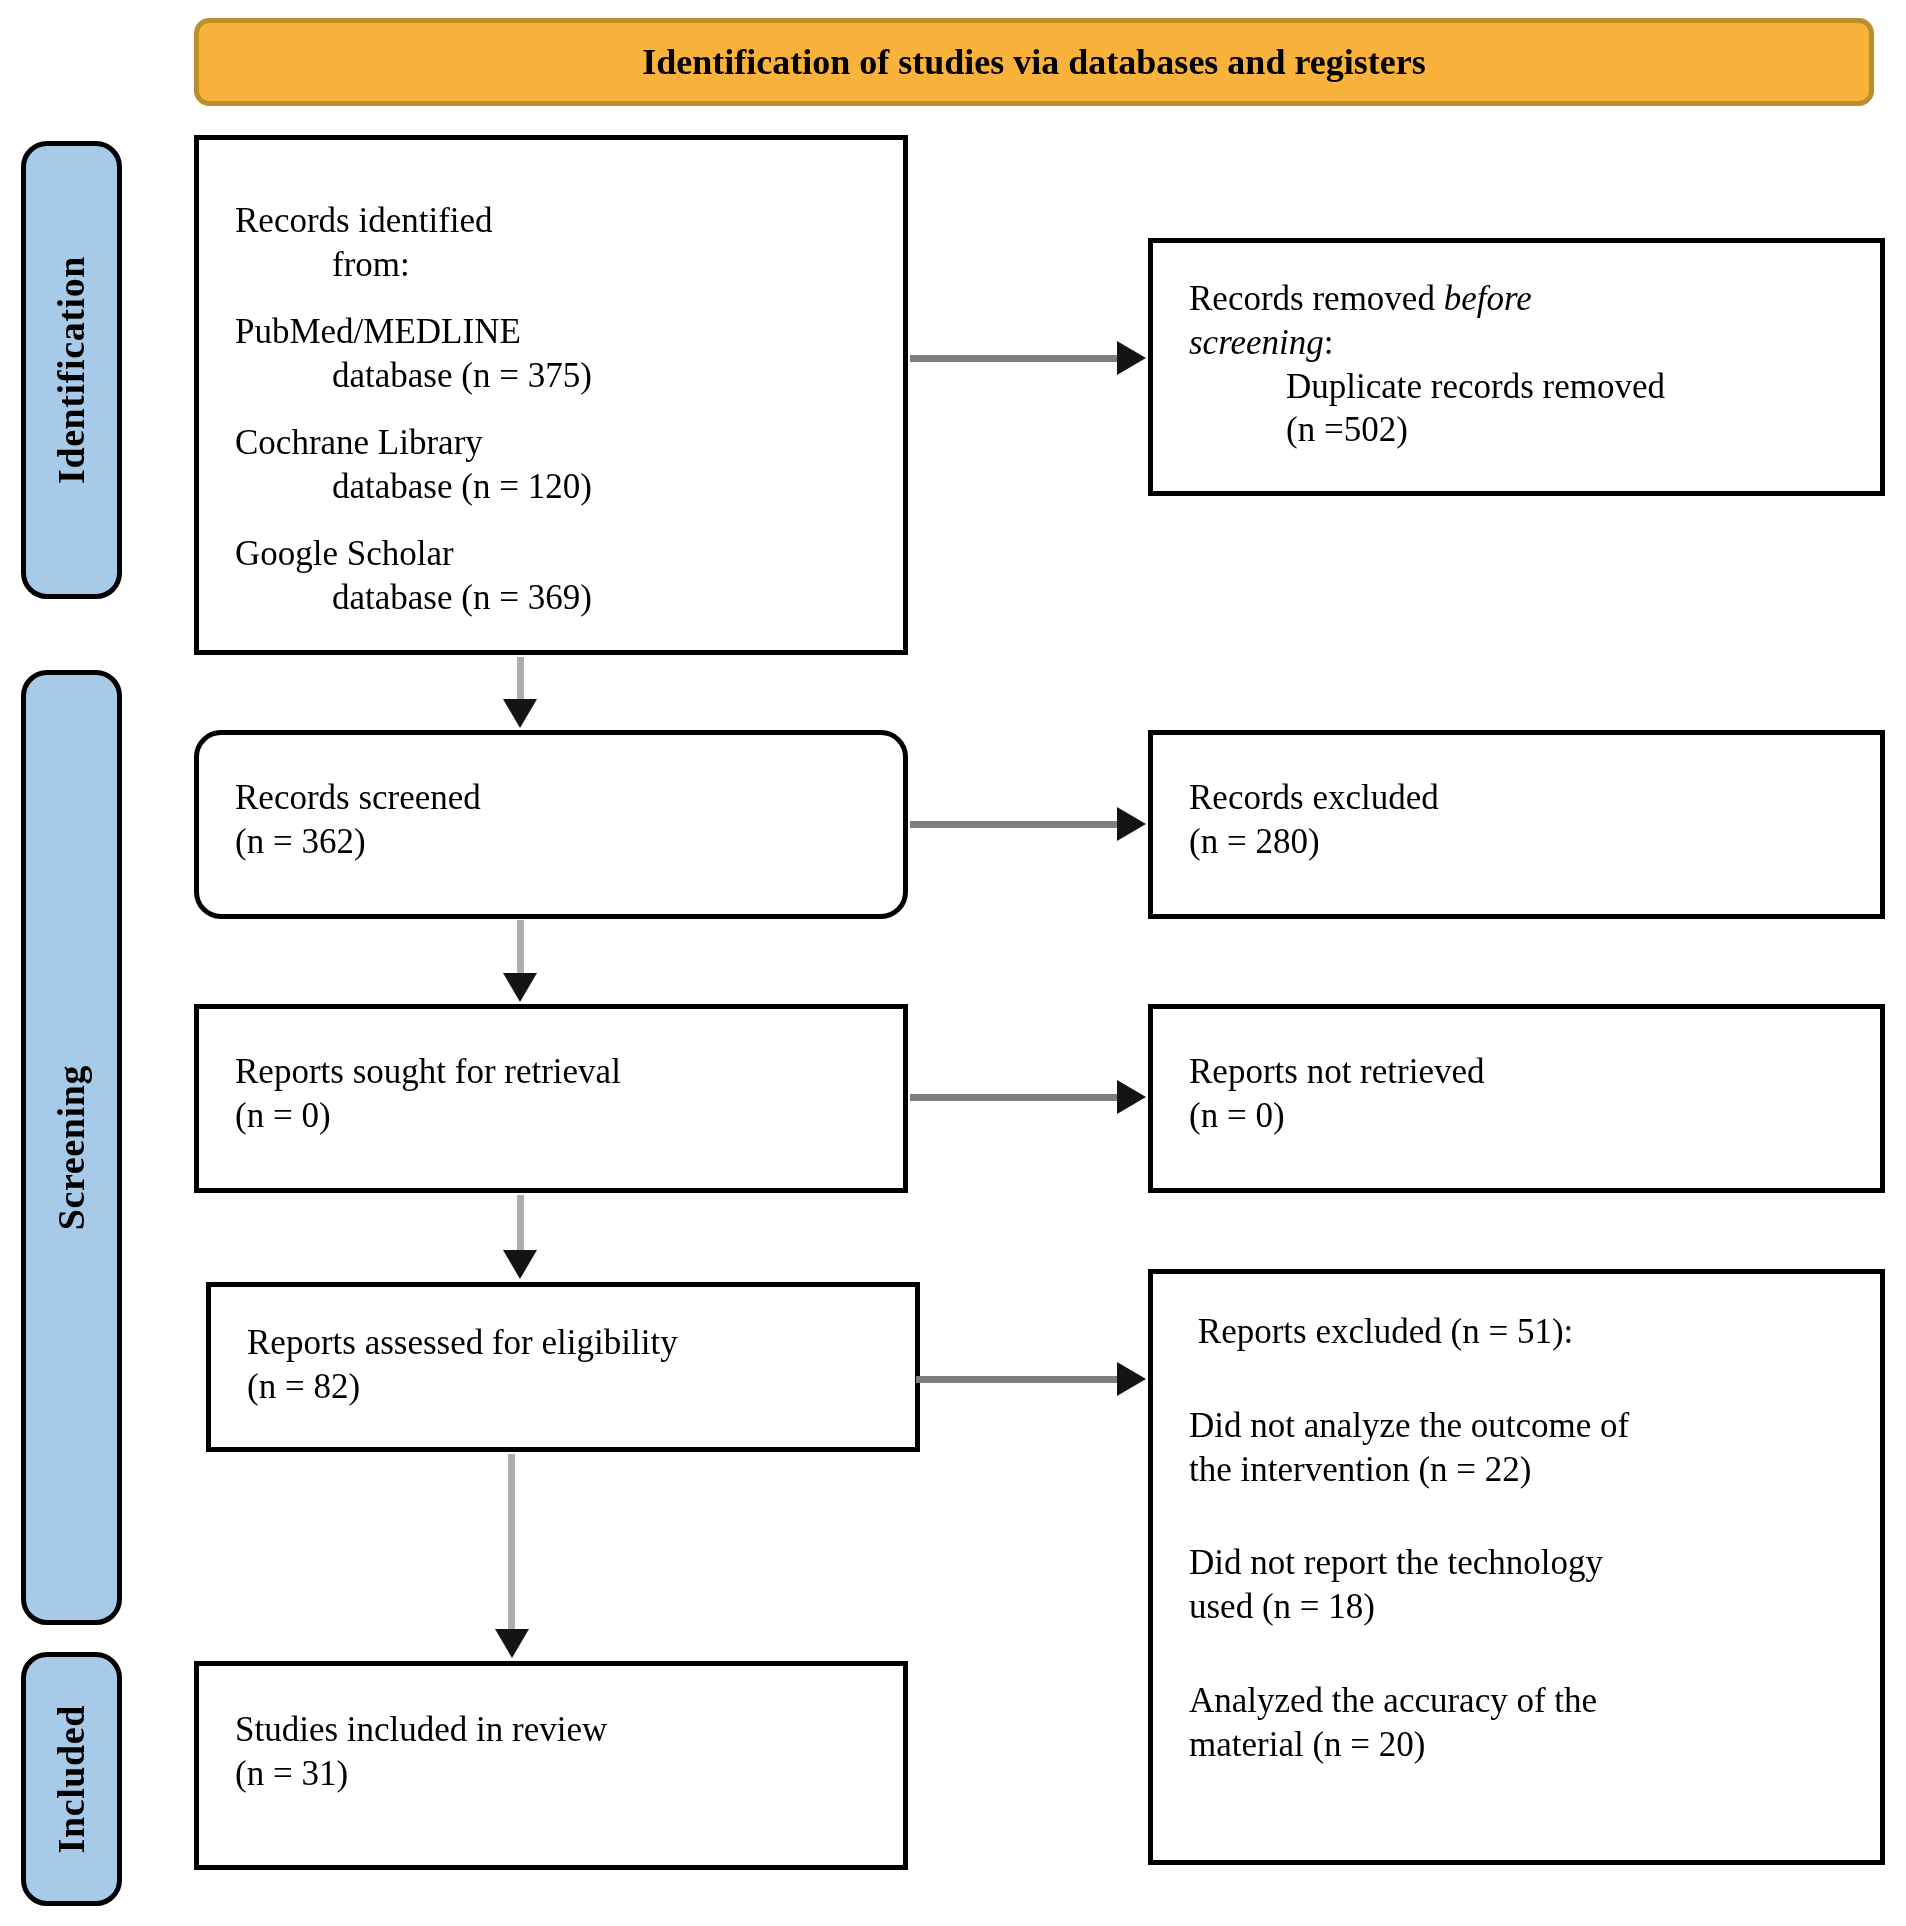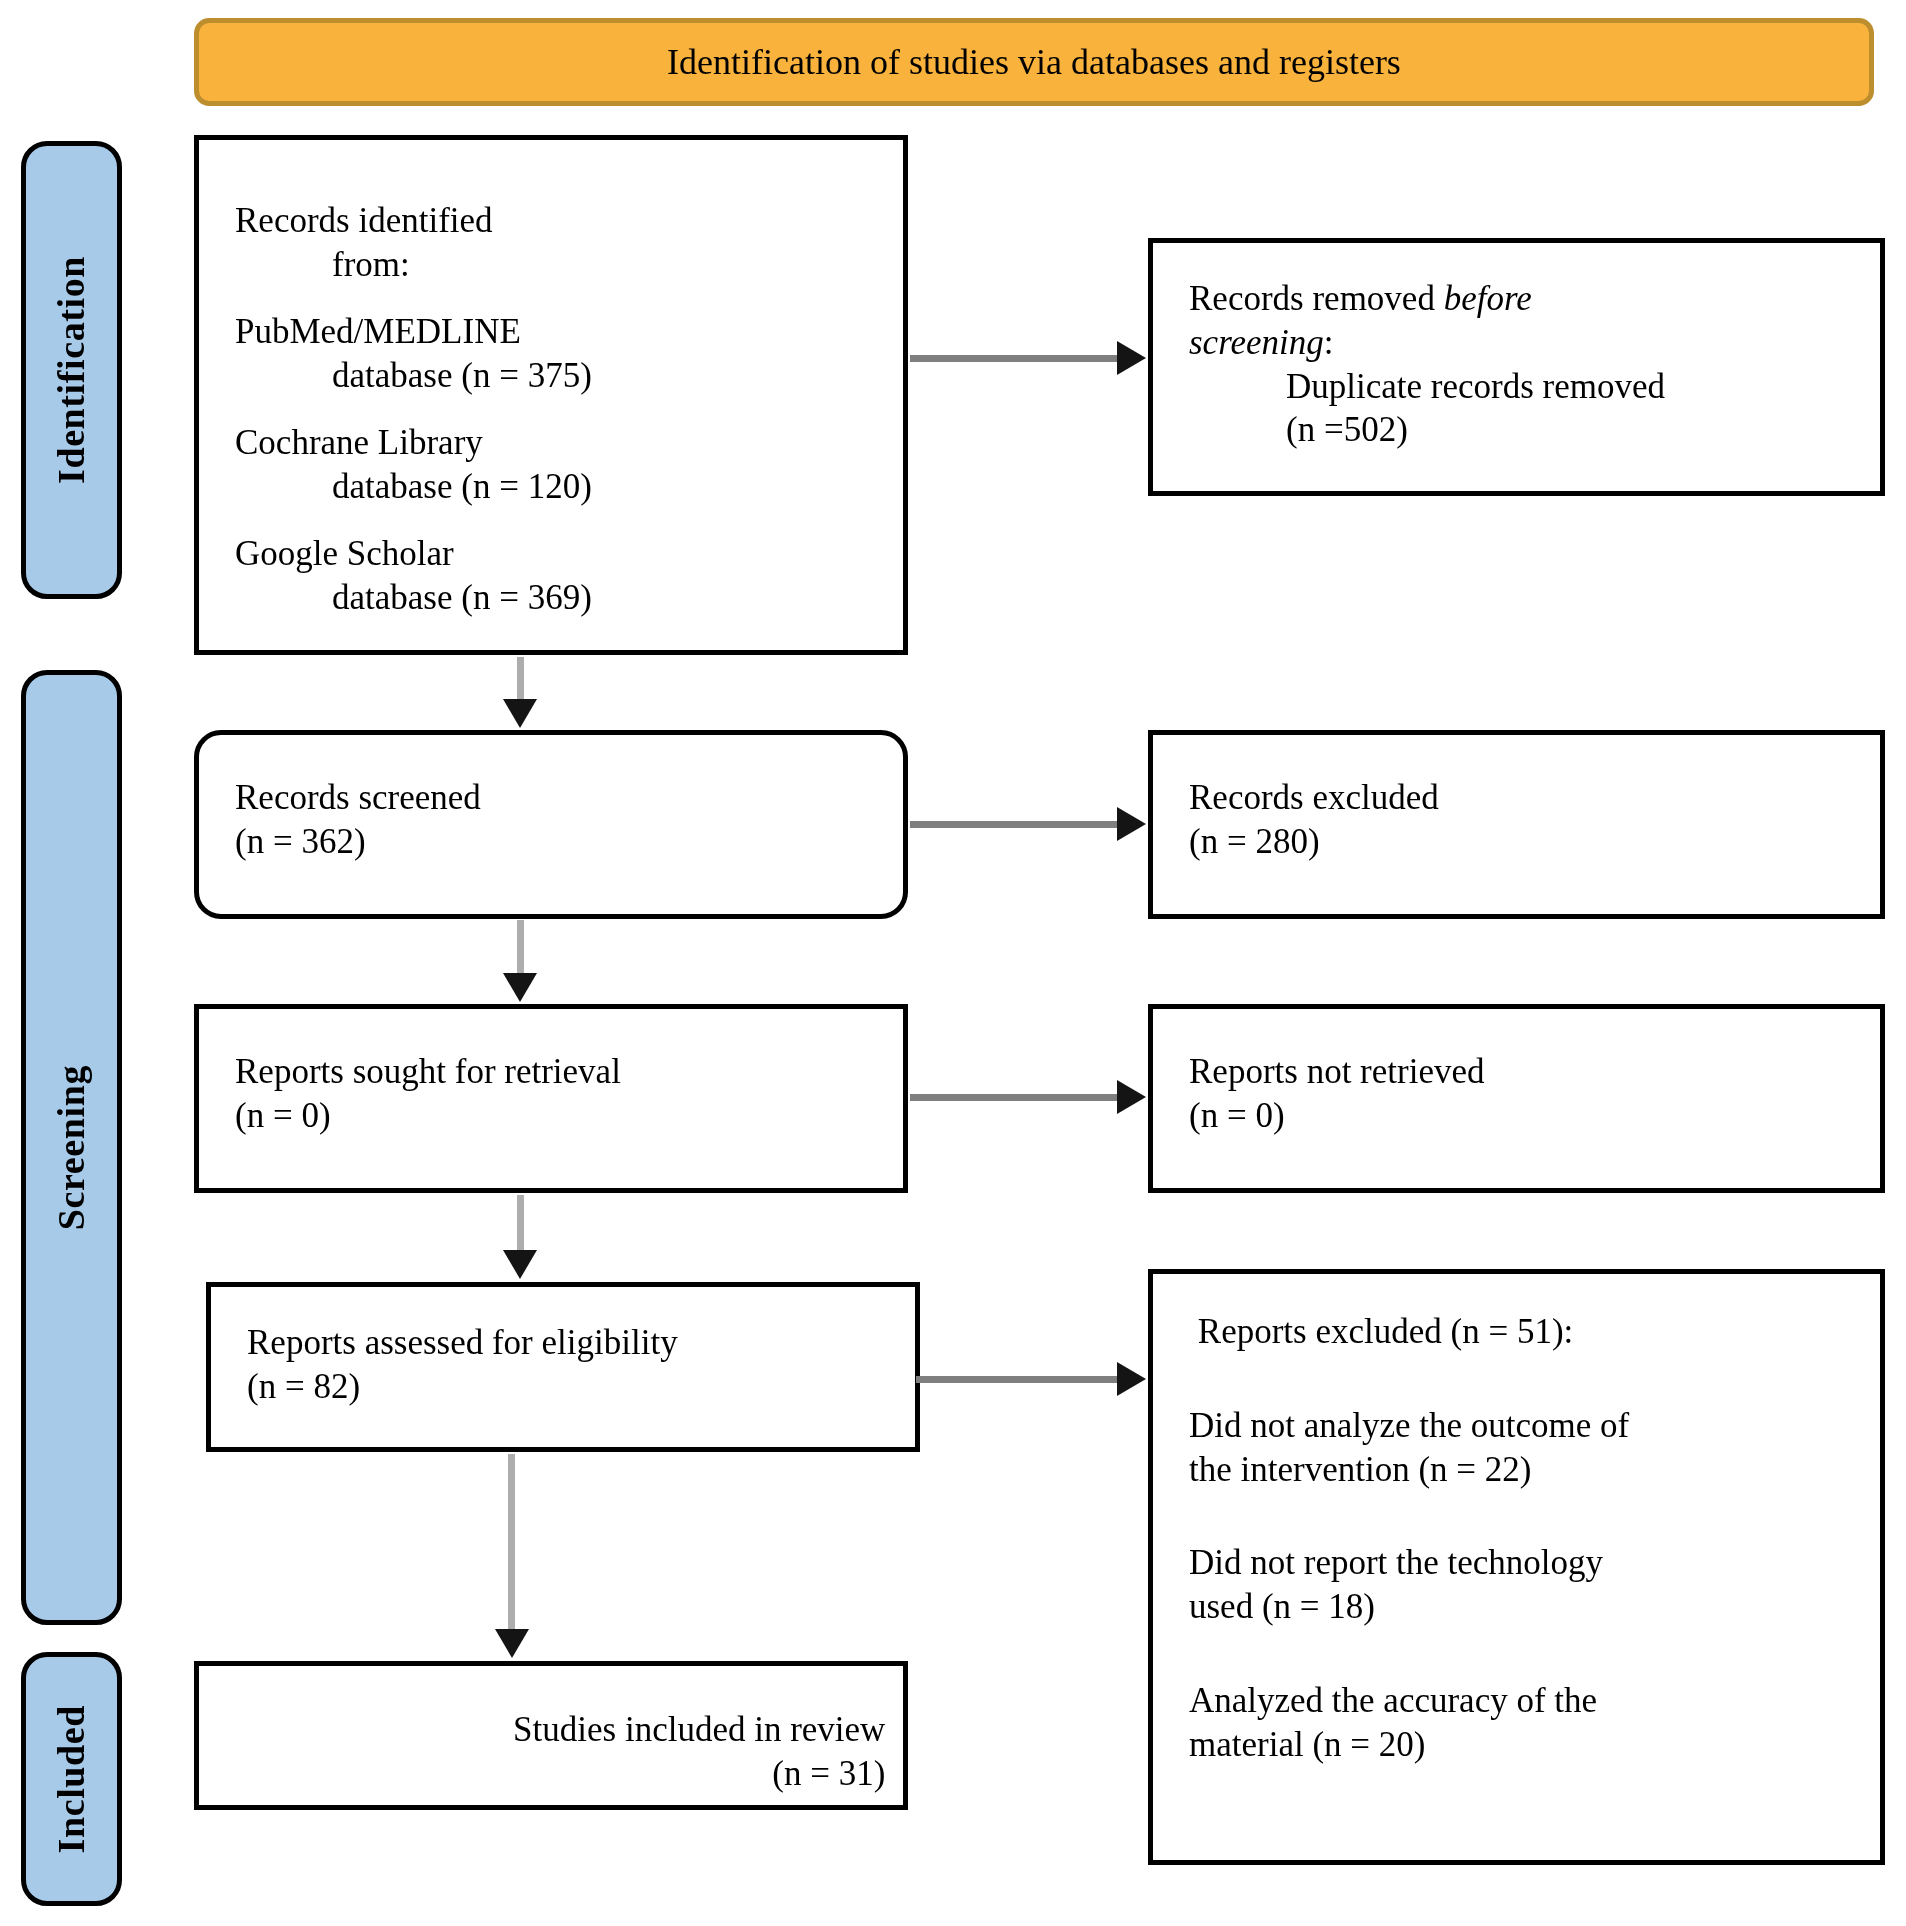--- a/index.html
+++ b/index.html
@@ -15,21 +15,21 @@
   
   .banner{
     position:absolute;
     left:194px; top:17.6px;
     width:1680px; height:88px;
     background:#F9B23C;
     border:5.9px solid #BD8E2E;
     border-radius:15.3px;
     box-sizing:border-box;
     display:flex; align-items:center; justify-content:center;
-    font-size:36px; font-weight:normal;
+    font-size:36px; font-weight:bold;
   }
   
   .side{
     position:absolute;
     left:20.6px; width:101px;
     background:#A8CAE9;
     border:5.9px solid #000;
     border-radius:26px;
     box-sizing:border-box;
     display:flex; align-items:center; justify-content:center;
@@ -54,21 +54,21 @@
     line-height:1.25;
   }
   .box .line{white-space:nowrap;}
   .indent{padding-left:97px;}
   .gap40{height:23.5px;}
   .gap85{height:50px;}
   .box-identified{left:194px; top:135px;  width:714px; height:520px; padding:59px 17.6px 0 36px;}
   .box-screened  {left:194px; top:730px; width:714px; height:189px; padding:41px 17.6px 0 36px;border-radius:27px;}
   .box-sought    {left:194px; top:1004px; width:714px; height:189px; padding:41px 17.6px 0 36px;}
   .box-assessed  {left:206px; top:1282px; width:714px; height:170px; padding:34px 17.6px 0 36px;}
-  .box-included  {left:194px; top:1661px; width:714px; height:149px; padding:42px 17.6px 0 36px;text-align:right;}
+  .box-included  {left:194px; top:1661px; width:714px; height:209px; padding:42px 17.6px 0 36px;}
   .box-removed         {left:1148px; top:238px;  width:737px; height:258px; padding:34px 17.6px 0 36px;}
   .box-rec-excluded    {left:1148px; top:730px; width:737px; height:189px; padding:41px 17.6px 0 36px;}
   .box-not-retrieved   {left:1148px; top:1004px; width:737px; height:189px; padding:41px 17.6px 0 36px;}
   .box-rep-excluded    {left:1148px; top:1269px; width:737px; height:596px; padding:36px 17.6px 0 36px;}
   .box-rep-excluded .heading{padding-left:8.8px;}
   .it{font-style:italic;}
   
   .harrow-shaft{
     position:absolute; height:6.5px; background:#7F7F7F;
   }

